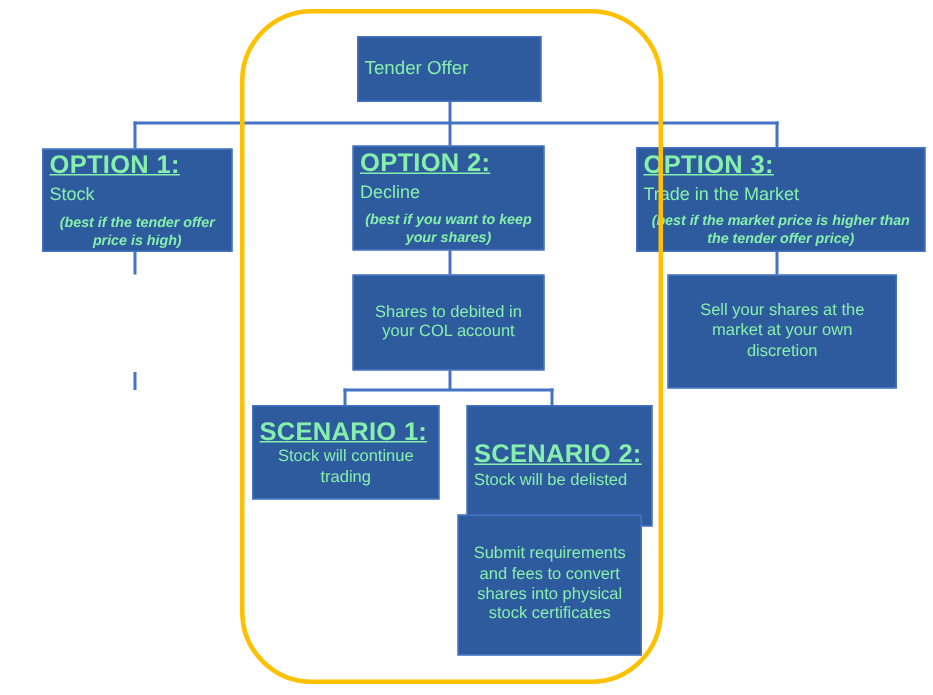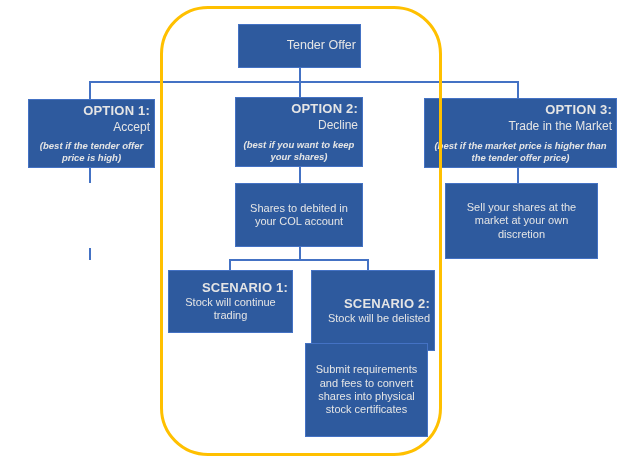--- a/index.html
+++ b/index.html
@@ -9,34 +9,35 @@
     height: 463px;
     background: #ffffff;
     font-family: "Liberation Sans", sans-serif;
     overflow: hidden;
   }
   .box {
     position: absolute;
     box-sizing: border-box;
     background: #2E5A9E;
     border: 1.5px solid #4472C4;
-    color: #e5e5e5;
+    color: #86efac;
     display: flex;
     flex-direction: column;
-    align-items: flex-end;
+    align-items: flex-start;
     justify-content: center;
     text-align: center;
     padding: 18px 4px;
     z-index: 2;
     line-height: 1.22;
     font-size: 11px;
   }
   .box .hdr {
     font-weight: bold;
-    font-size: 13px;
+    text-decoration: underline;
+    font-size: 17px;
     letter-spacing: 0.2px;
   }
   .box .title { font-size: 12px; margin-top: 1px; }
   .box .note {
     font-weight: bold;
     font-style: italic;
     font-size: 9.5px;
     margin-top: 6px;
     line-height: 1.25;
   }
@@ -79,21 +80,21 @@
   <div class="line" style="left:367px;top:259px;width:2px;height:11px"></div>
   <div class="line" style="left:367px;top:333px;width:2px;height:10px"></div>
   <div class="line" style="left:517px;top:168px;width:2px;height:15px"></div>
 
   <div class="box tender" style="left:238px;top:24px;width:123px;height:44px">
     <span>Tender Offer</span>
   </div>
 
   <div class="box" style="left:28px;top:99px;width:127px;height:69px">
     <span class="hdr">OPTION 1:</span>
-    <span class="title">Accept</span>
+    <span class="title">Stock</span>
     <span class="note">(best if the tender offer price is high)</span>
   </div>
 
   <div class="box" style="left:235px;top:97px;width:128px;height:70px">
     <span class="hdr">OPTION 2:</span>
     <span class="title">Decline</span>
     <span class="note">(best if you want to keep your shares)</span>
   </div>
   <div class="box" style="left:235px;top:183px;width:128px;height:64px">
     <span class="body">Shares to debited in your COL account</span>

